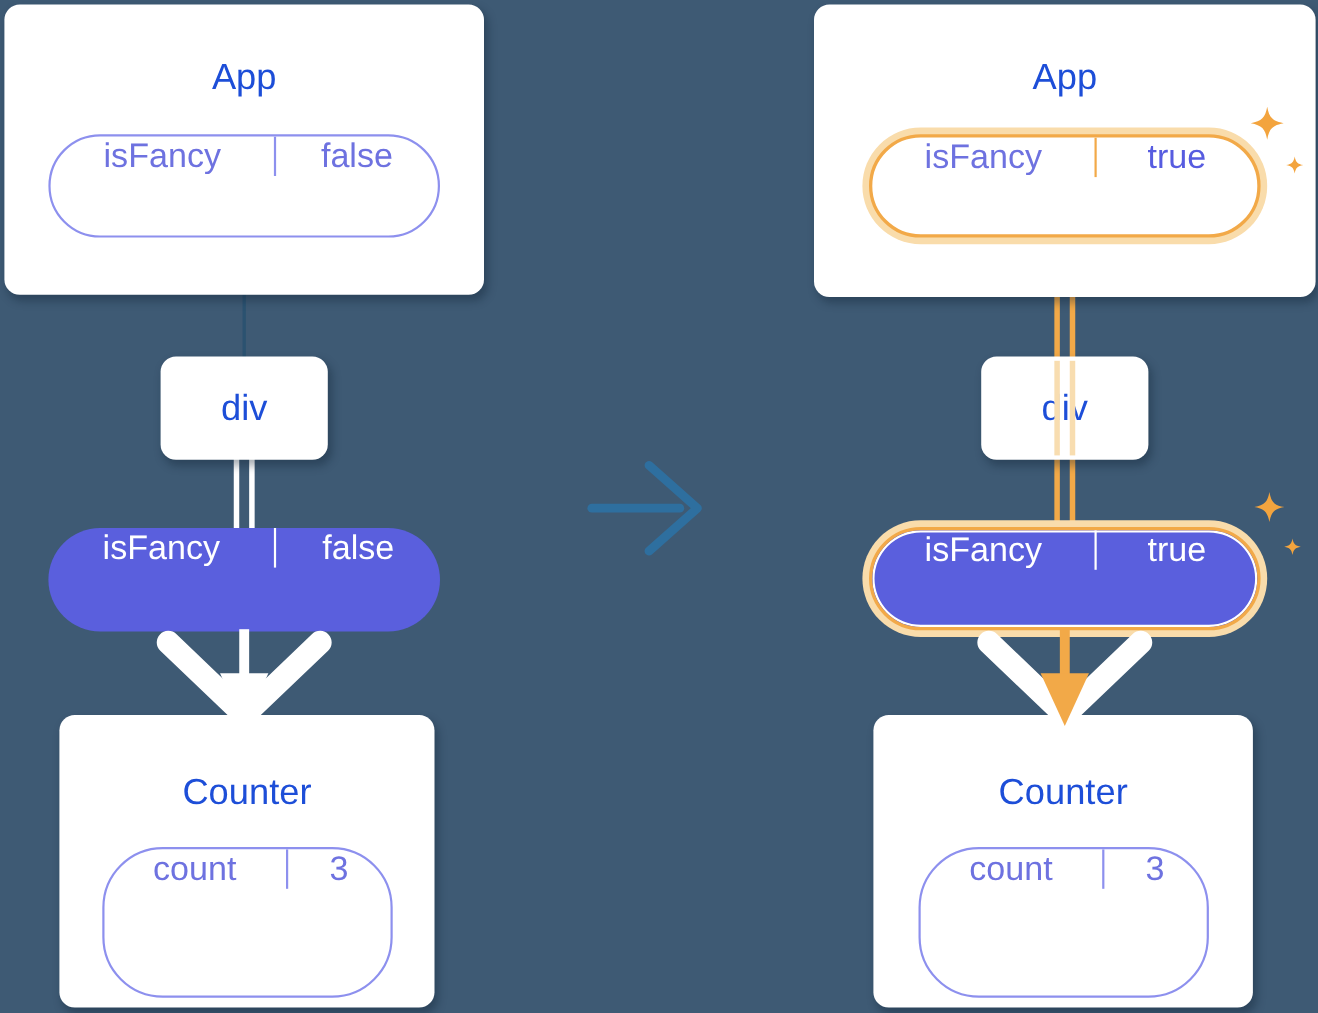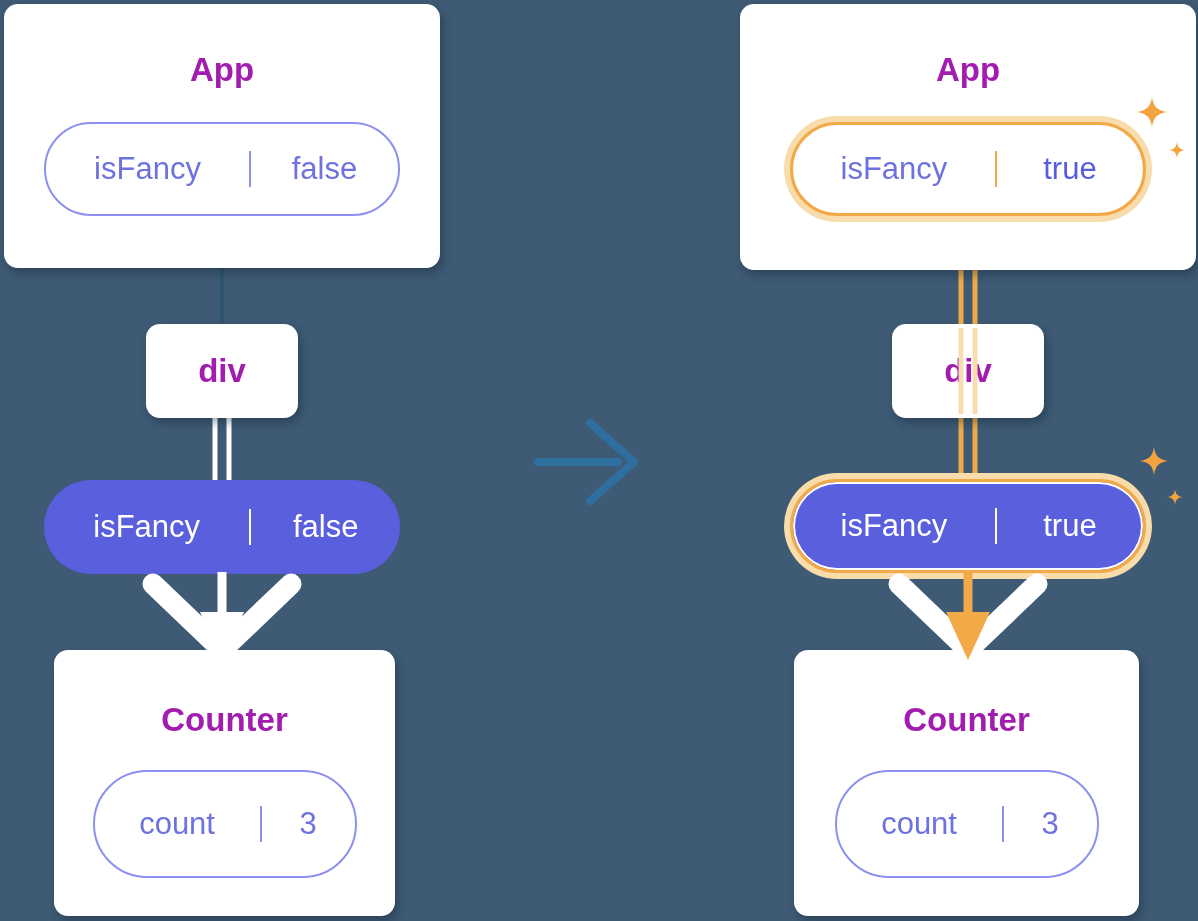--- a/index.html
+++ b/index.html
@@ -14,36 +14,36 @@
   .under{z-index:1}
   .over{z-index:3;pointer-events:none}
 
   .card{
     position:absolute;z-index:2;
     background:#ffffff;border-radius:14px;
     box-shadow:3px 5px 8px rgba(12,30,46,.35);
     display:flex;flex-direction:column;align-items:center;
     box-sizing:border-box;
   }
-  .card-title{font-size:33px;font-weight:700;color:#a21caf;line-height:40px}
+  .card-title{font-size:33px;font-weight:400;color:#1d4ed8;line-height:40px}
 
   .pill{
-    display:flex;align-items:center;
+    display:flex;align-items:flex-start;
     border-radius:60px;box-sizing:border-box;overflow:hidden;
   }
   .pill .cell{display:flex;align-items:center;justify-content:center;font-size:31px}
   .outline{background:#ffffff;border:2px solid #8d90ee;color:#6e72e0}
   .outline .cell:first-child{border-right:2px solid #8d90ee}
   .filled{background:#5a5fdd;color:#ffffff}
   .filled .cell:first-child{border-right:2px solid #ffffff}
 
   .prop-pill{width:356px;height:94px;border-radius:48px}
   .prop-pill .cell:first-child{width:58%}
   .prop-pill .cell:last-child{width:42%}
-  .count-pill{width:264px;height:108px;border-radius:55px}
+  .count-pill{width:264px;height:137px;border-radius:55px}
   .count-pill .cell:first-child{width:64%}
   .count-pill .cell:last-child{width:36%}
 
   .hl{border:3px solid #f2a948;box-shadow:0 0 0 6px #f9dcab}
   .hl.outline .cell:first-child{border-right:2px solid #f2a948}
   .hl.filled{box-shadow:inset 0 0 0 2px #ffffff,0 0 0 6px #f9dcab}
   .hl.filled .cell:first-child{border-right:2px solid #ffffff}
   .bold{font-weight:400}
   .hl.outline .bold{color:#575ce0}
 

